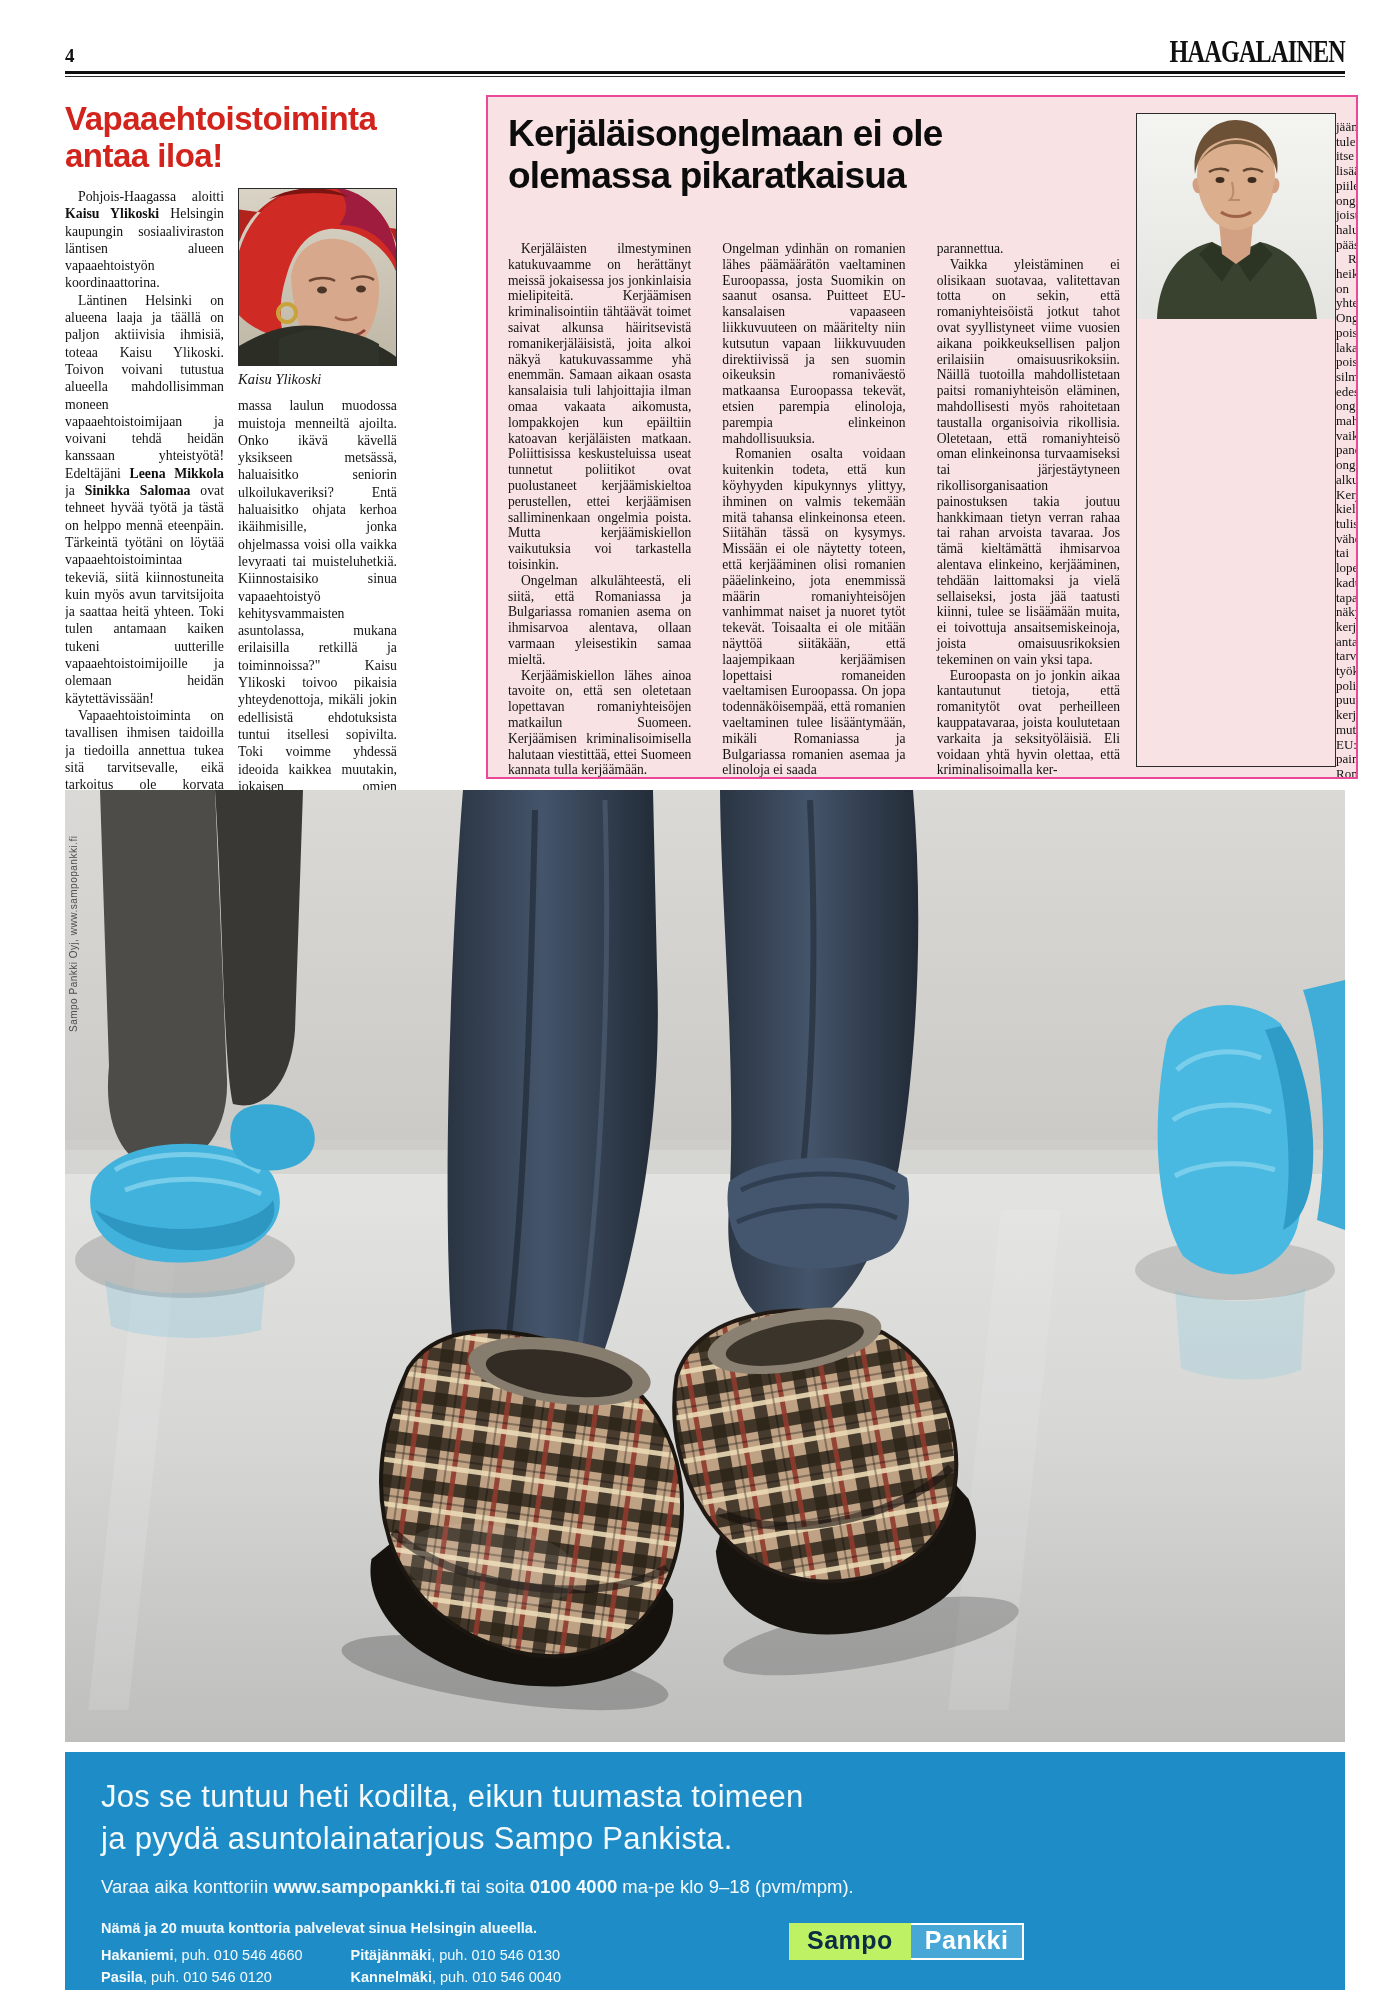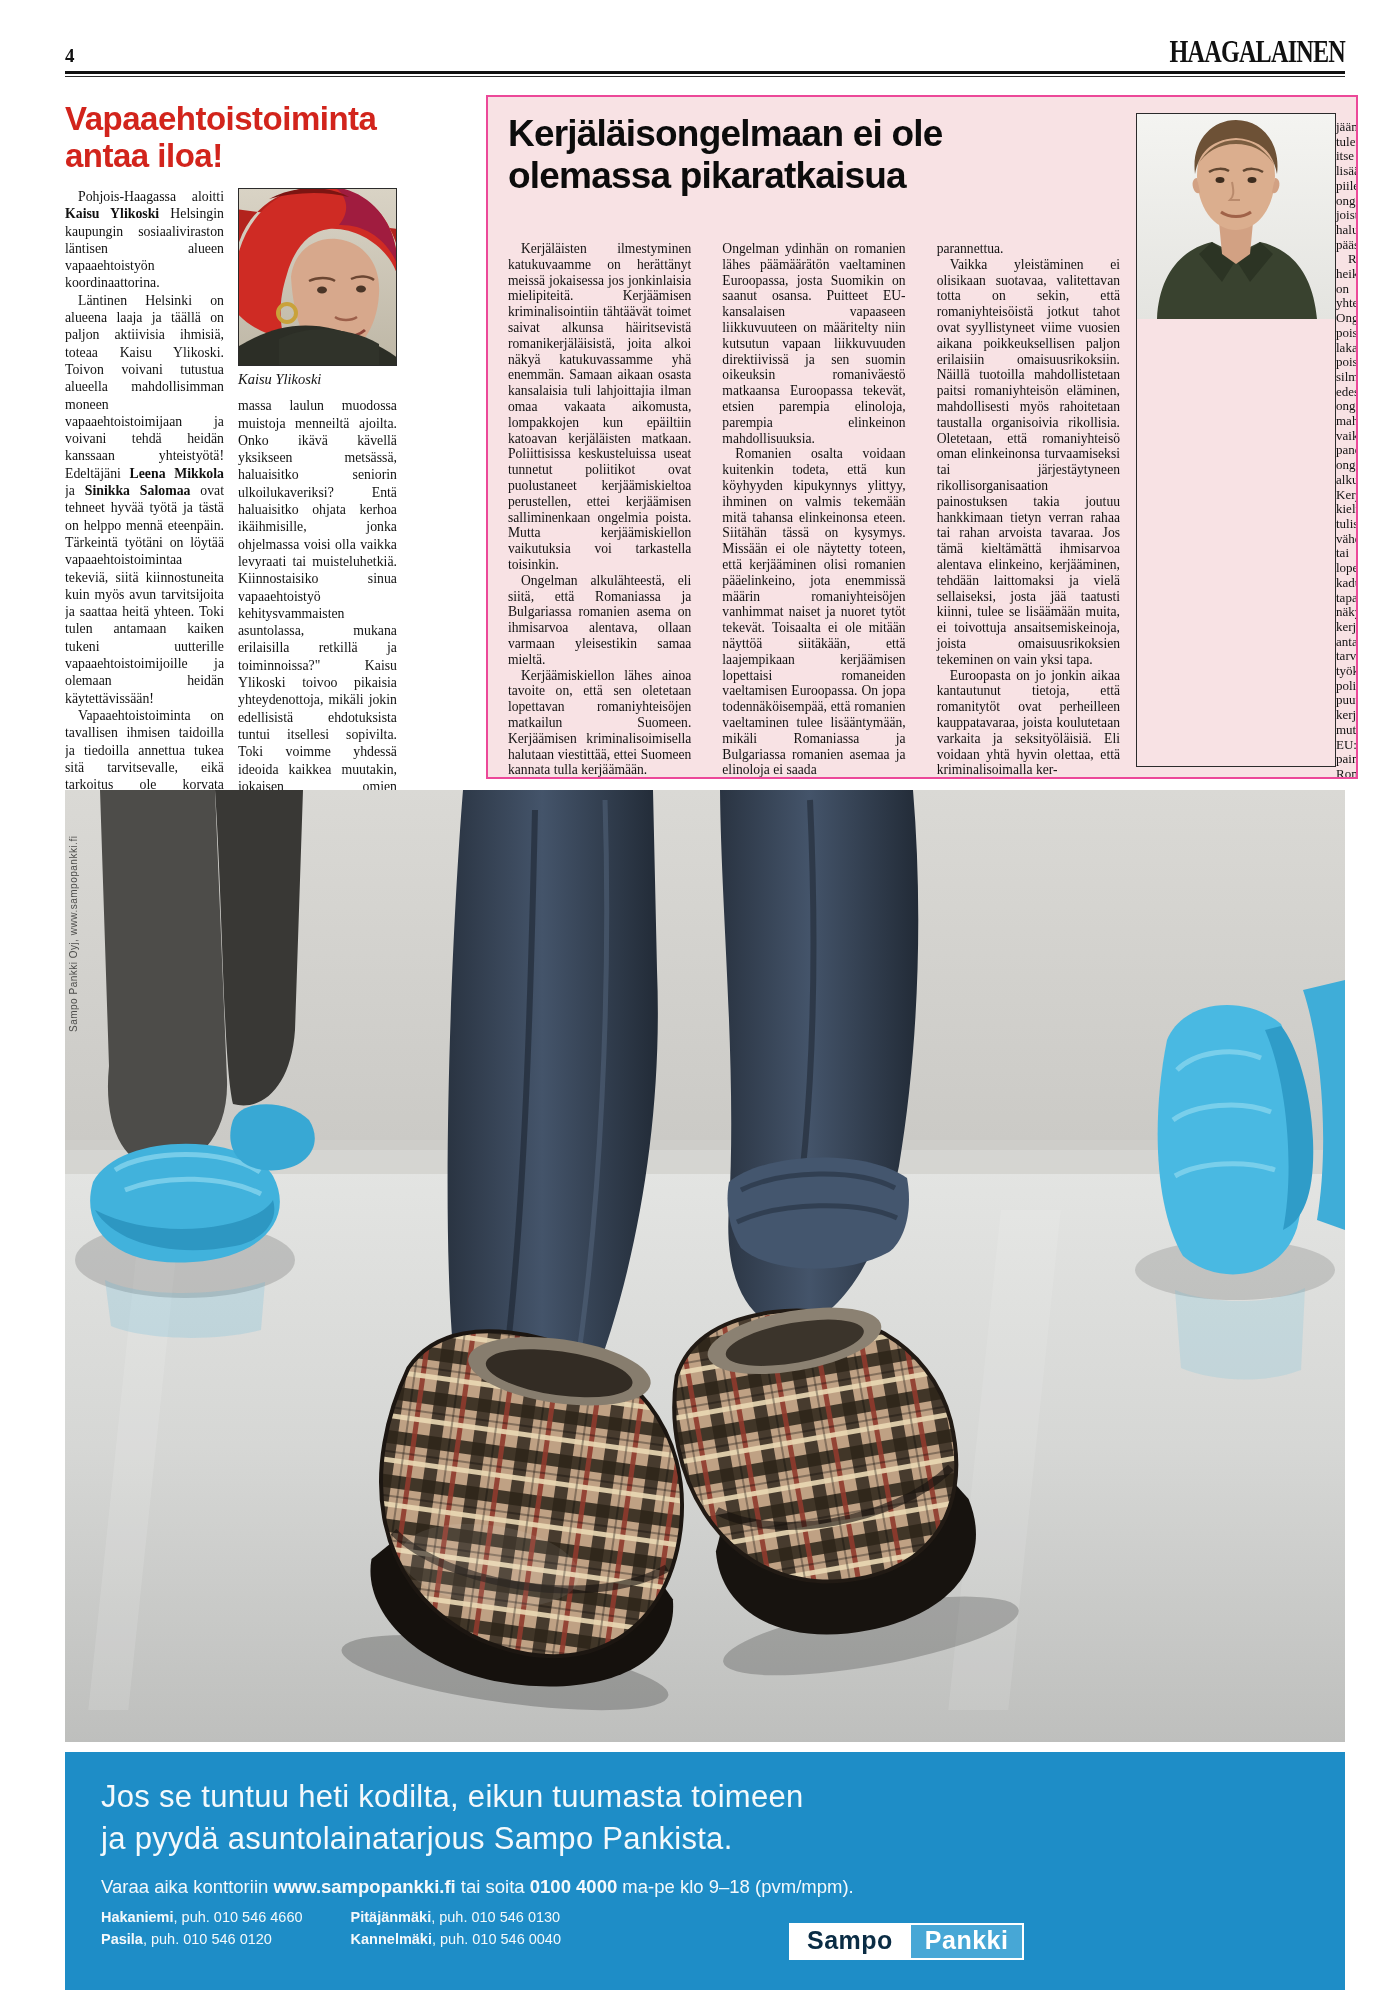--- a/index.html
+++ b/index.html
@@ -80,21 +80,21 @@
     padding:24px 0 0 36px;
   }
   .ad-headline { font-size:31px; line-height:42px; font-weight:normal; letter-spacing:.3px; }
   .ad-cta { margin-top:16px; font-size:18.5px; }
   .ad-cta b { font-weight:bold; }
   .ad-branches-intro { margin-top:22px; font-size:14.5px; font-weight:bold; }
   .ad-branch-cols { display:flex; gap:48px; margin-top:8px; font-size:14.5px; line-height:22px; }
   .ad-branch-line b { font-weight:bold; }
   .sampo-logo { position:absolute; left:724px; bottom:30px; display:flex; align-items:stretch; }
   .logo-sampo {
-    background:#ffffff; color:#0a2c44; font-weight:bold; font-size:25px;
+    background:#bef264; color:#0a2c44; font-weight:bold; font-size:25px;
     padding:3px 18px 5px 18px; letter-spacing:.5px;
   }
   .logo-pankki {
     background:#47a7d6; color:#ffffff; font-weight:bold; font-size:25px;
     border:2px solid #ffffff; border-left:none;
     padding:1px 14px 3px 14px; letter-spacing:.5px;
   }
 </style>
 </head>
 <body>
@@ -310,20 +310,21 @@
 </div>
 
 <div class="ad">
   <div class="ad-headline">
     <span>Jos se tuntuu heti kodilta, eikun tuumasta toimeen</span><br>
     <span>ja pyydä asuntolainatarjous Sampo Pankista.</span>
   </div>
   <div class="ad-cta">
     <span>Varaa aika konttoriin </span><b>www.sampopankki.fi</b><span> tai soita </span><b>0100 4000</b><span> ma-pe klo 9–18 (pvm/mpm).</span>
   </div>
+  <div class="ad-branches-intro">Nämä ja 20 muuta konttoria palvelevat sinua Helsingin alueella.</div>
   <div class="ad-branch-cols">
     <div>
       <div class="ad-branch-line"><b>Hakaniemi</b><span>, puh. 010 546 4660</span></div>
       <div class="ad-branch-line"><b>Pasila</b><span>, puh. 010 546 0120</span></div>
     </div>
     <div>
       <div class="ad-branch-line"><b>Pitäjänmäki</b><span>, puh. 010 546 0130</span></div>
       <div class="ad-branch-line"><b>Kannelmäki</b><span>, puh. 010 546 0040</span></div>
     </div>
   </div>

